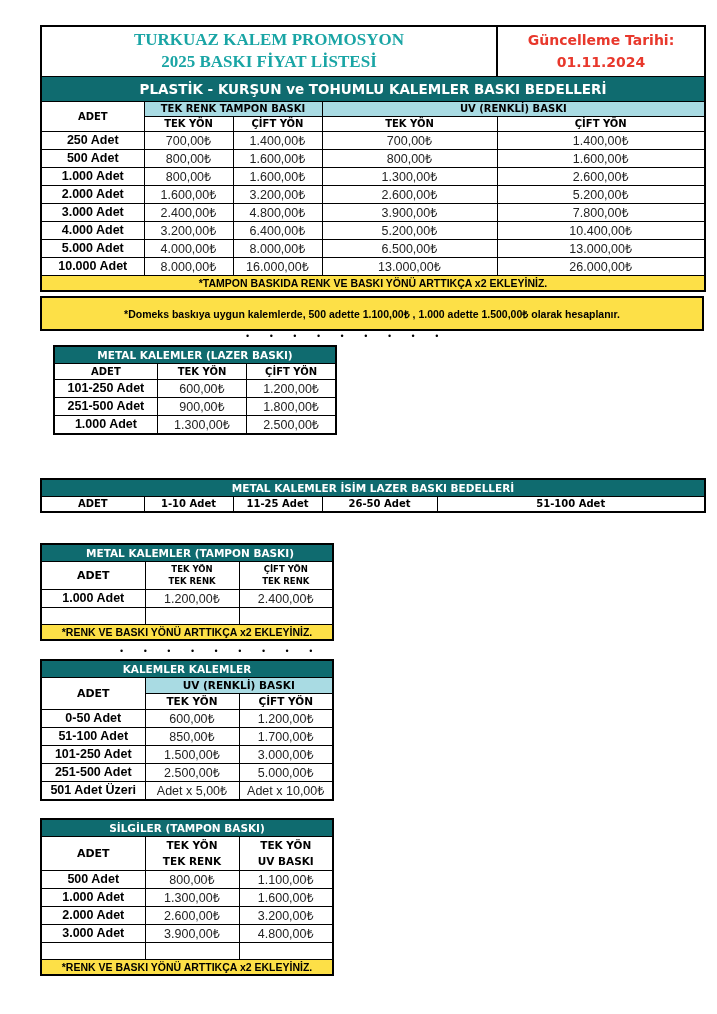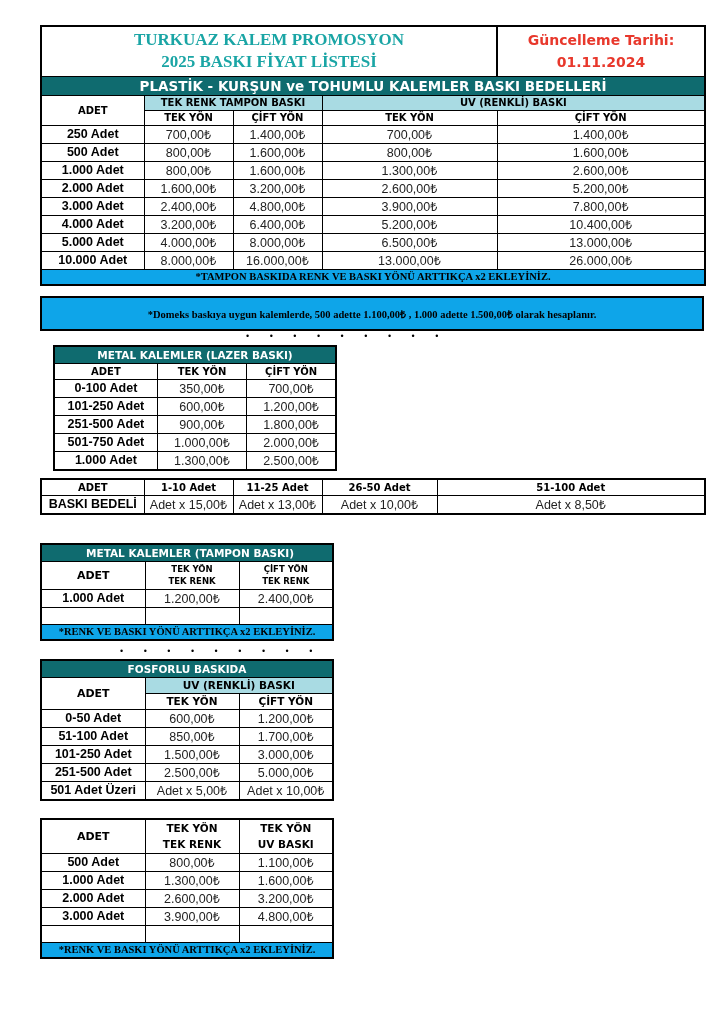--- a/index.html
+++ b/index.html
@@ -6,21 +6,21 @@
   body { width:717px; height:1014px; position:relative; font-family:"Liberation Sans", sans-serif; color:#000; overflow:hidden; }
   .abs { position:absolute; }
   table { border-collapse:collapse; table-layout:fixed; }
   td { border:1px solid #000; padding:0; text-align:center; vertical-align:middle; white-space:nowrap; overflow:hidden; }
   .tbl { position:absolute; border:2px solid #000; }
   .head-teal { background:#0f6b6f; color:#fff; font-family:"DejaVu Sans", sans-serif; font-weight:bold; }
   .head-light { background:#a9dbe3; color:#000; font-family:"DejaVu Sans", sans-serif; font-weight:bold; }
   .hdr { font-family:"DejaVu Sans", sans-serif; font-weight:bold; font-size:10px; }
   .lbl { font-weight:bold; font-size:12.5px; }
   .val { font-size:12.5px; color:#222; }
-  .note { font-family:Liberation Serif, serif; font-weight:bold; font-size:10.5px; background:#0ea5e9; }
+  .note { font-family:Liberation Sans, sans-serif; font-weight:bold; font-size:10.5px; background:#fde047; }
   .dots { position:absolute; font-size:9px; letter-spacing:9px; color:#000; }
   .title-cell { color:#1aa5a5; font-family:Liberation Serif, serif; font-weight:bold; font-size:17px; line-height:22px; }
   .date-cell { color:#e8382c; font-family:"DejaVu Sans", sans-serif; font-weight:bold; font-size:14px; line-height:22px; }
 </style>
 </head>
 <body>
 
 <table class="tbl" style="left:40px; top:25px; width:664px;">
   <colgroup>
       <col style="width:103px">
@@ -33,21 +33,21 @@
       <tr style="height:50px">
     <td colspan="4" class="title-cell" style="border-right:2px solid #000;">
       <div>TURKUAZ KALEM PROMOSYON</div>
       <div>2025 BASKI FİYAT LİSTESİ</div>
     </td>
     <td class="date-cell">
       <div>Güncelleme Tarihi:</div>
       <div>01.11.2024</div>
     </td>
   </tr>
-  <tr style="height:19px">
+  <tr style="height:25px">
         <td colspan="5" class="head-teal" style="font-size:13.5px;">PLASTİK - KURŞUN ve TOHUMLU KALEMLER BASKI BEDELLERİ</td>
       </tr>
   <tr style="height:15px">
     <td rowspan="2" class="hdr">ADET</td>
     <td colspan="2" class="head-light hdr">TEK RENK TAMPON BASKI</td>
     <td colspan="2" class="head-light hdr">UV (RENKLİ) BASKI</td>
   </tr>
   <tr style="height:15px">
     <td class="hdr">TEK YÖN</td>
     <td class="hdr">ÇİFT YÖN</td>
@@ -137,69 +137,55 @@
         <td colspan="3" class="head-teal" style="font-size:10.5px;">METAL KALEMLER (LAZER BASKI)</td>
       </tr>
   <tr style="height:16px">
     <td class="hdr">ADET</td>
     <td class="hdr">TEK YÖN</td>
     <td class="hdr">ÇİFT YÖN</td>
   </tr>
   </tbody>
     <tbody id="laser-rows">
       <tr style="height: 16px;">
-        <td class="lbl">0-100 Adet</td>
-        <td class="val">350,00₺</td>
-        <td class="val">700,00₺</td>
-      </tr>
-      <tr style="height: 16px;">
         <td class="lbl">101-250 Adet</td>
         <td class="val">600,00₺</td>
         <td class="val">1.200,00₺</td>
       </tr>
       <tr style="height: 16px;">
         <td class="lbl">251-500 Adet</td>
         <td class="val">900,00₺</td>
         <td class="val">1.800,00₺</td>
       </tr>
       <tr style="height: 16px;">
-        <td class="lbl">501-750 Adet</td>
-        <td class="val">1.000,00₺</td>
-        <td class="val">2.000,00₺</td>
-      </tr>
-      <tr style="height: 16px;">
         <td class="lbl">1.000 Adet</td>
         <td class="val">1.300,00₺</td>
         <td class="val">2.500,00₺</td>
       </tr>
     </tbody>
 </table>
 
 <table class="tbl" style="left:40px; top:478px; width:664px;">
   <colgroup>
       <col style="width:103px">
       <col style="width:89px">
       <col style="width:89px">
       <col style="width:115px">
       <col style="width:268px">
     </colgroup>
   <tbody>
+      <tr style="height:17px">
+        <td colspan="5" class="head-teal" style="font-size:10.5px;">METAL KALEMLER İSİM LAZER BASKI BEDELLERİ</td>
+      </tr>
   <tr style="height:16px">
     <td class="hdr">ADET</td>
     <td class="hdr">1-10 Adet</td>
     <td class="hdr">11-25 Adet</td>
     <td class="hdr">26-50 Adet</td>
     <td class="hdr">51-100 Adet</td>
-  </tr>
-  <tr style="height:16px">
-    <td class="lbl">BASKI BEDELİ</td>
-    <td class="val">Adet x 15,00₺</td>
-    <td class="val">Adet x 13,00₺</td>
-    <td class="val">Adet x 10,00₺</td>
-    <td class="val">Adet x 8,50₺</td>
   </tr>
 </tbody>
   </table>
 
 <table class="tbl" style="left:40px; top:543px; width:294px;">
   <colgroup>
       <col style="width:104px">
       <col style="width:94px">
       <col style="width:94px">
     </colgroup>
@@ -241,21 +227,21 @@
 <div class="dots" style="left:120px; top:646px;">• • • • • • • • •</div>
 
 <table class="tbl" style="left:40px; top:659px; width:294px;">
   <colgroup>
       <col style="width:104px">
       <col style="width:94px">
       <col style="width:94px">
     </colgroup>
   <tbody>
       <tr style="height:17px">
-        <td colspan="3" class="head-teal" style="font-size:10.5px;">FOSFORLU BASKIDA</td>
+        <td colspan="3" class="head-teal" style="font-size:10.5px;">KALEMLER KALEMLER</td>
       </tr>
   <tr style="height:16px">
     <td rowspan="2" class="hdr" style="font-size:11px">ADET</td>
     <td colspan="2" class="head-light hdr" style="font-size:10.5px">UV (RENKLİ) BASKI</td>
   </tr>
   <tr style="height:16px">
     <td class="hdr" style="font-size:10.5px">TEK YÖN</td>
     <td class="hdr" style="font-size:10.5px">ÇİFT YÖN</td>
   </tr>
   </tbody>
@@ -288,20 +274,23 @@
     </tbody>
 </table>
 
 <table class="tbl" style="left:40px; top:818px; width:294px;">
   <colgroup>
       <col style="width:104px">
       <col style="width:94px">
       <col style="width:94px">
     </colgroup>
   <tbody>
+      <tr style="height:17px">
+        <td colspan="3" class="head-teal" style="font-size:10.5px;">SİLGİLER (TAMPON BASKI)</td>
+      </tr>
   <tr style="height:34px">
     <td class="hdr" style="font-size:11px">ADET</td>
     <td class="hdr" style="font-size:10.5px; line-height:16px;">
           <div>TEK YÖN</div>
           <div>TEK RENK</div>
         </td>
     <td class="hdr" style="font-size:10.5px; line-height:16px;">
           <div>TEK YÖN</div>
           <div>UV BASKI</div>
         </td>

